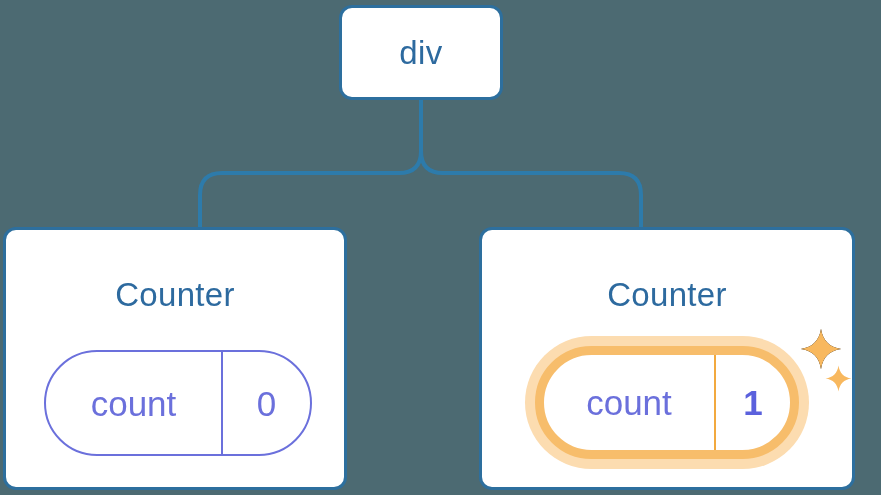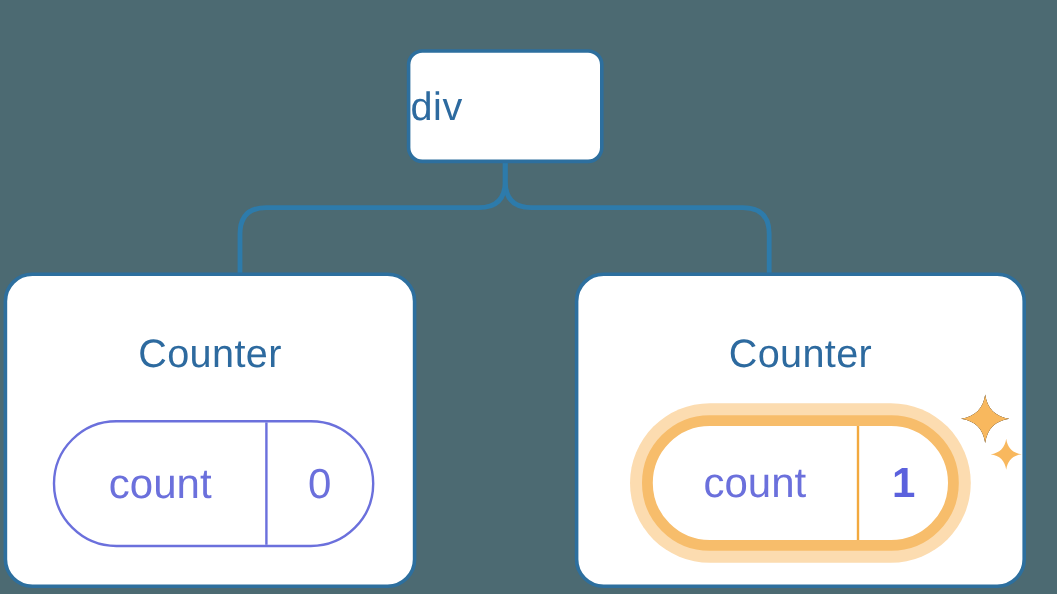--- a/index.html
+++ b/index.html
@@ -33,39 +33,38 @@
     left: 339px;
     top: 5px;
     width: 164px;
     height: 95px;
     box-sizing: border-box;
     background: #ffffff;
     border: 3px solid #2d6f9e;
     border-radius: 13px;
     display: flex;
     align-items: center;
-    justify-content: flex-start;
-    margin-top: 36px;
+    justify-content: center;
   }
   .node-div-label {
     font-size: 33px;
     color: #2d6a9f;
     letter-spacing: 0.5px;
     line-height: 1;
   }
 
   
   .card {
     position: absolute;
     top: 227px;
     height: 263px;
     box-sizing: border-box;
     background: #ffffff;
     border: 3px solid #2d6f9e;
-    border-radius: 24px;
+    border-radius: 13px;
   }
   .card-left  { left: 3px;   width: 344px; }
   .card-right { left: 479px; width: 376px; }
 
   .card-title {
     position: absolute;
     left: 0;
     right: 0;
     top: 48px;
     text-align: center;

